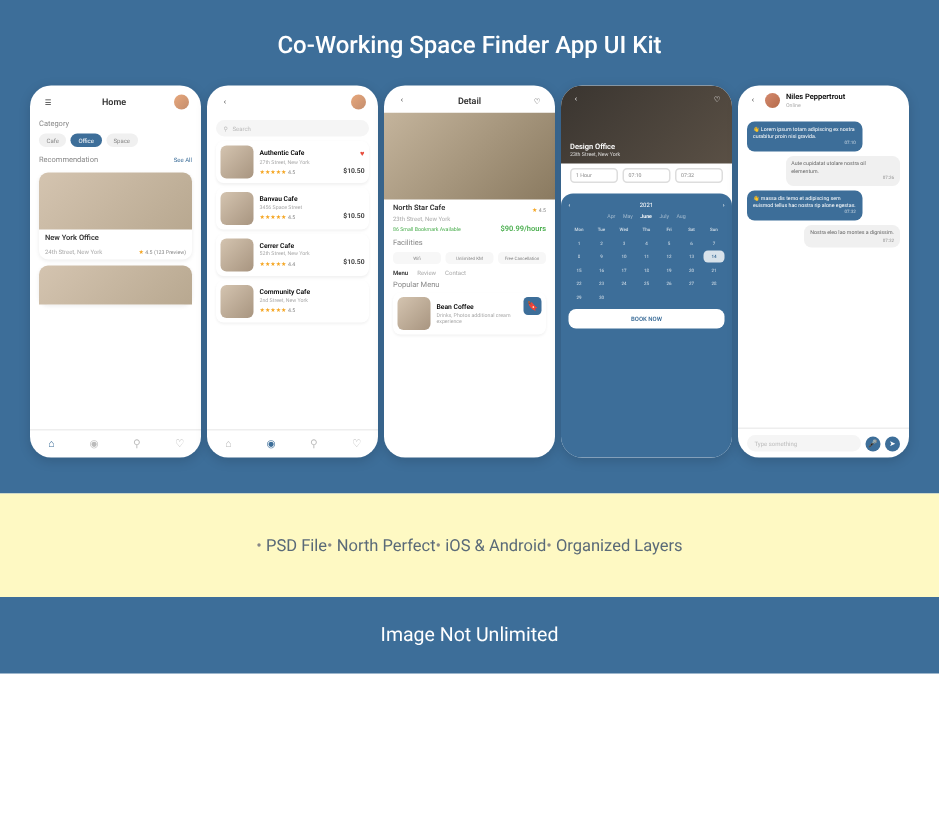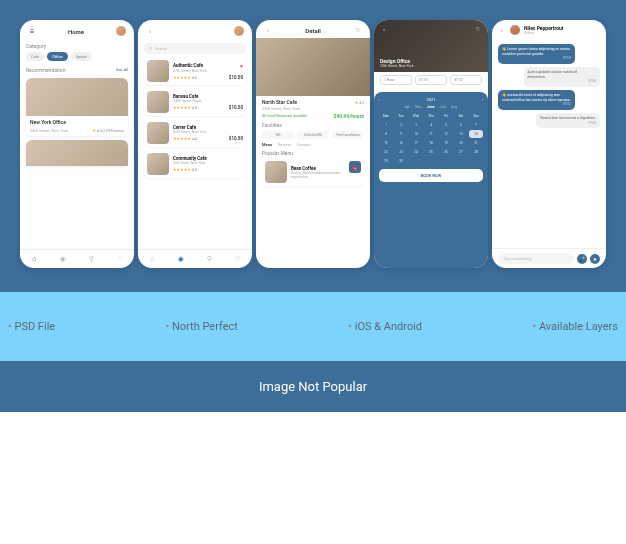--- a/index.html
+++ b/index.html
@@ -63,33 +63,34 @@
 .chat-status{font-size:3.5px;color:#aaa;}
 .chat-body{flex:1;padding:4px 6px;display:flex;flex-direction:column;gap:3px;}
 .msg{max-width:75%;padding:3px 4px;border-radius:5px;font-size:3.5px;line-height:1.3;}
 .msg.in{background:#3d6e99;color:#fff;align-self:flex-start;}
 .msg.out{background:#f0f0f0;color:#666;align-self:flex-end;}
 .msg-time{font-size:3px;text-align:right;margin-top:1px;opacity:0.7;}
 .chat-input{display:flex;align-items:center;gap:3px;padding:4px 6px;border-top:1px solid #eee;}
 .chat-field{flex:1;background:#f5f5f5;border-radius:8px;padding:3px 5px;font-size:4px;color:#bbb;}
 .chat-btn{width:10px;height:10px;border-radius:50%;background:#3d6e99;color:#fff;display:flex;align-items:center;justify-content:center;font-size:5px;}
 .green{color:#4caf50;font-size:3.5px;}
-.features{display:flex;justify-content:space-between;padding:28px 8px;background:#7dd3fc;}
+.features{display:flex;justify-content:center;padding:28px 21px;background:#fef9c3;}
 .feature{font-size:11px;color:#5a6a78;}
 .feature::before{content:'• ';color:#888;}
 .bottom-strip{background:#3d6e99;color:#fff;text-align:center;padding:18px;font-size:13px;}
 .bookmark-btn{width:12px;height:12px;background:#3d6e99;border-radius:3px;display:flex;align-items:center;justify-content:center;color:#fff;font-size:6px;}
 .detail-price{font-size:5px;font-weight:600;color:#4caf50;}
 .p4-hero{height:52px;background:linear-gradient(135deg,#3a3530,#5a5045);position:relative;}
 .p4-hero-txt{position:absolute;bottom:4px;left:6px;color:#fff;}
 </style>
 </head>
 <body>
 
 <div class="banner">
+  <div class="title">Co-Working Space Finder App UI Kit</div>
   <div class="phones">
 
     <div class="phone">
       <div class="phone-header">
         <span class="menu-icon">☰</span>
         <span class="phone-title">Home</span>
         <span class="avatar"></span>
       </div>
       <div class="phone-body">
         <div class="section-label">Category</div>
@@ -336,16 +337,16 @@
       </div>
     </div>
 
   </div>
 </div>
 
 <div class="features">
   <span class="feature">PSD File</span>
   <span class="feature">North Perfect</span>
   <span class="feature">iOS &amp; Android</span>
-  <span class="feature">Available Layers</span>
+  <span class="feature">Organized Layers</span>
 </div>
 
-<div class="bottom-strip">Image Not Popular</div>
+<div class="bottom-strip">Image Not Unlimited</div>
 
 </body></html>

